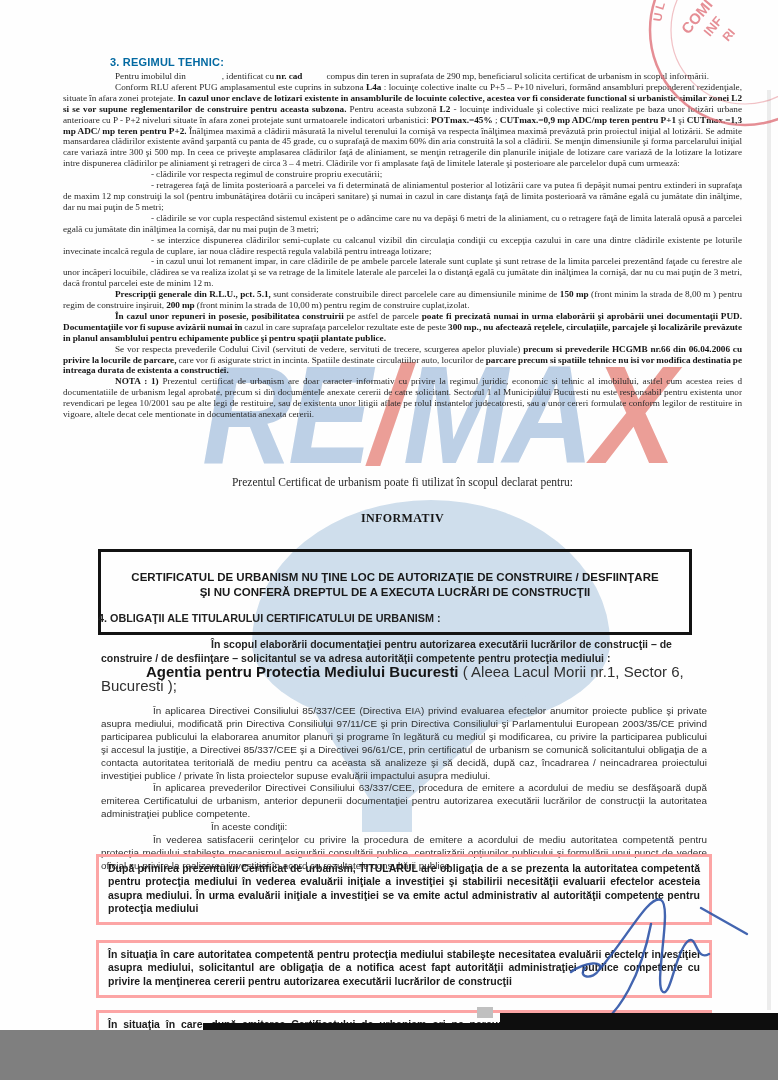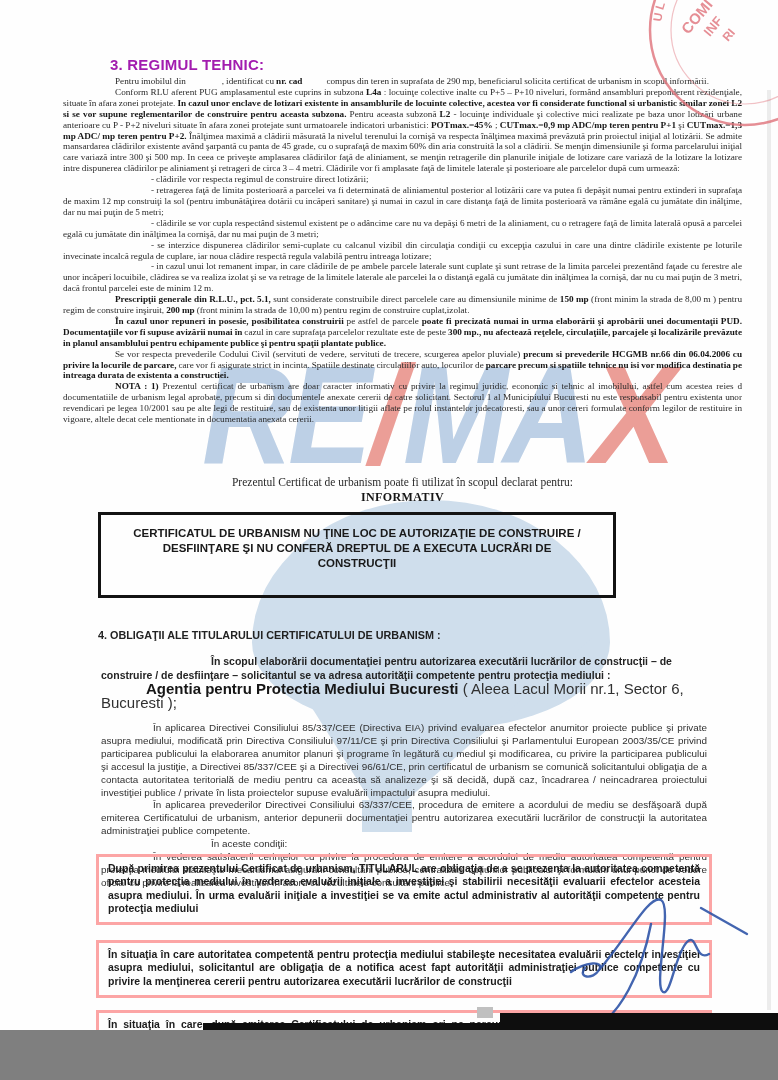--- a/index.html
+++ b/index.html
@@ -15,39 +15,39 @@
   .wm-blue { color:#bdd0e6; }
   .wm-red  { color:#eb9e97; padding:0 3px; }
   .b-dome    { left:252px; top:500px; width:358px; height:230px; background:#cfdeec;
                border-radius:50% 50% 48% 48% / 62% 62% 38% 38%; }
   .b-funnel  { left:268px; top:638px; width:324px; height:170px; background:#cfdeec;
                clip-path:polygon(0% 0%, 100% 0%, 40% 100%, 33% 100%); }
   .b-gondola { left:362px; top:800px; width:50px; height:32px; background:#cfdeec; }
 
   
   .flow-top { position:absolute; left:63px; top:56px; width:679px; z-index:2; }
-  .h3 { font-family:"Liberation Sans", sans-serif; font-weight:bold; font-size:15px;
-        margin:0 0 3px 47px; color:#a21caf; letter-spacing:.2px; }
+  .h3 { font-family:"Liberation Sans", sans-serif; font-weight:bold; font-size:11px;
+        margin:0 0 3px 47px; color:#0369a1; letter-spacing:.2px; }
   .s3p { font-size:9.2px; line-height:10.9px; text-align:justify; word-spacing:-0.3px; color:#2a2a2a; }
   .s3p.first { text-indent:52px; }
   .s3p.body  { text-indent:52px; }
   .s3p.li    { text-indent:88px; }
   .b { font-weight:bold; color:#161616; }
 
   
   .mid { position:absolute; left:63px; top:476px; width:679px; z-index:2; }
   .usage { text-align:center; font-size:11.5px; color:#2a2a2a; }
-  .informativ { text-align:center; font-weight:bold; font-size:12px; margin-top:2px; letter-spacing:.4px; color:#161616; }
-  .main-box { margin:7px 0 0 35px; width:518px; height:86px; border:3px solid #131313;
+  .informativ { text-align:center; font-weight:bold; font-size:12px; margin-top:23px; letter-spacing:.4px; color:#161616; }
+  .main-box { margin:23px 0 0 35px; width:594px; height:86px; border:3px solid #131313;
     display:flex; align-items:center; justify-content:center; text-align:center;
     font-family:"Liberation Sans", sans-serif; font-weight:bold; font-size:11.5px; line-height:15px;
     padding:0 30px 14px; color:#1a1a1a; }
 
   
-  .sec4 { position:absolute; left:75px; top:629px; width:632px; z-index:2;
+  .sec4 { position:absolute; left:75px; top:612px; width:632px; z-index:2;
     font-family:"Liberation Sans", sans-serif; color:#303030; }
   .s4h { font-size:10.8px; font-weight:bold; margin:0 0 14px 23px; color:#222; }
   .s4p { font-size:9.9px; line-height:12.9px;margin-left:26px; }
   .s4p.intro { font-weight:bold; font-size:10.5px; line-height:13.5px; text-indent:110px; color:#242424; }
   .s4p.ag    { font-size:15px; line-height:13.5px; text-indent:45px; }
   .s4p.p     { text-indent:52px; text-align:justify; }
   .s4p.gap   { margin-top:13px; }
   .s4p.cond  { text-indent:110px; }
 
   
@@ -83,21 +83,21 @@
     <span class="wm-red">X</span>
   </div>
 
   <div class="fold"></div>
 
   <div class="flow-top">
     <div class="h3">3. REGIMUL TEHNIC:</div>
     <div>
         <p class="s3p first"><span>Pentru  imobilul din &nbsp;&nbsp;&nbsp;&nbsp;&nbsp;&nbsp;&nbsp;&nbsp;&nbsp;&nbsp;&nbsp;&nbsp;&nbsp;&nbsp;&nbsp;&nbsp; , identificat cu </span><span class="b">nr. cad</span><span> &nbsp;&nbsp;&nbsp;&nbsp;&nbsp;&nbsp;&nbsp;&nbsp;&nbsp;&nbsp; compus din teren in suprafata de 290 mp, beneficiarul solicita certificat de urbanism in scopul informării.</span></p>
         <p class="s3p body"><span>Conform RLU aferent PUG amplasamentul este cuprins in subzona </span><span class="b">L4a</span><span> : locuinţe colective inalte cu P+5 – P+10 niveluri, formând ansambluri preponderent rezidenţiale, situate în afara zonei protejate. </span><span class="b">In cazul unor enclave de lotizari existente in ansamblurile de locuinte colective, acestea vor fi considerate functional si urbanistic similar zonei L2 si se vor supune reglementarilor de construire pentru aceasta subzona.</span><span> Pentru aceasta subzonă </span><span class="b">L2</span><span> -  locuinţe individuale şi colective mici realizate pe baza unor lotizări urbane anterioare  cu P - P+2 niveluri situate în afara zonei protejate sunt urmatoarele indicatori urbanistici: </span><span class="b">POTmax.=45%</span><span> ; </span><span class="b">CUTmax.=0,9 mp ADC/mp teren  pentru P+1</span><span> şi </span><span class="b">CUTmax.=1,3 mp ADC/ mp teren pentru P+2.</span><span> Înălţimea maximă a clădirii măsurată la nivelul terenului la cornişă va respecta înălţimea maximă prevăzută prin proiectul iniţial al lotizării. Se admite mansardarea clădirilor existente având şarpantă cu panta de 45 grade, cu o suprafaţă de maxim 60% din aria construită la sol a clădirii. Se menţin dimensiunile şi forma parcelarului iniţial care variază intre 300 şi 500 mp. In ceea ce priveşte amplasarea clădirilor faţă de aliniament, se menţin retragerile din planurile iniţiale de lotizare care variază de la lotizare la lotizare intre dispunerea clădirilor pe aliniament şi retrageri de circa 3 – 4 metri. Clădirile vor fi amplasate faţă de limitele laterale şi posterioare ale parcelelor după cum urmează:</span></p>
-        <p class="s3p li"><span>- clădirile vor respecta regimul de construire direct lotizării;</span></p>
+        <p class="s3p li"><span>- clădirile vor respecta regimul de construire propriu executării;</span></p>
         <p class="s3p li"><span>- retragerea faţă de limita posterioară a parcelei va fi determinată de aliniamentul posterior al lotizării care va putea fi depăşit numai pentru extinderi in suprafaţa de maxim 12 mp construiţi la sol (pentru imbunătăţirea dotării cu incăperi sanitare) şi numai in cazul in care distanţa faţă de limita posterioară va rămâne egală cu jumătate din inălţime, dar nu mai puţin de 5 metri;</span></p>
         <p class="s3p li"><span>- clădirile se vor cupla respectând sistemul existent pe o adâncime care nu va depăşi 6 metri de la aliniament, cu o retragere faţă de limita  laterală opusă a parcelei egală cu jumătate din inălţimea la cornişă, dar nu mai puţin de 3 metri;</span></p>
         <p class="s3p li"><span>- se interzice dispunerea clădirilor semi-cuplate cu calcanul vizibil din circulaţia condiţii cu excepţia cazului in care una dintre clădirile existente pe loturile invecinate incalcă regula de cuplare, iar noua clădire respectă regula valabilă pentru intreaga lotizare;</span></p>
         <p class="s3p li"><span>- in cazul unui lot remanent impar, in care clădirile de pe ambele parcele laterale sunt cuplate şi sunt retrase de la limita parcelei prezentând faţade cu ferestre ale unor incăperi locuibile, clădirea se va realiza izolat şi se va retrage de la limitele laterale ale parcelei la o distanţă egală cu jumătate din inălţimea la cornişă, dar nu cu mai puţin de 3  metri, dacă frontul parcelei este de minim 12 m.</span></p>
         <p class="s3p body"><span class="b">Prescripţii generale din R.L.U., pct. 5.1,</span><span> sunt considerate construibile direct parcelele care au dimensiunile minime de </span><span class="b">150 mp</span><span> (front minim la strada de 8,00 m ) pentru regim de construire inşiruit, </span><span class="b">200 mp</span><span> (front minim la strada de 10,00 m) pentru regim de construire cuplat,izolat.</span></p>
         <p class="s3p body"><span class="b">În cazul unor repuneri in posesie, posibilitatea construirii</span><span> pe astfel de parcele </span><span class="b">poate fi precizată numai in urma elaborării şi aprobării unei documentaţii PUD. Documentaţiile vor fi supuse avizării numai în</span><span> cazul in care suprafaţa parcelelor rezultate este de peste </span><span class="b">300 mp., nu afectează reţelele, circulaţiile, parcajele şi localizările prevăzute in planul ansamblului pentru echipamente publice şi pentru spaţii plantate publice.</span></p>
         <p class="s3p body"><span>Se vor respecta prevederile Codului Civil (servituti de vedere, servituti de trecere, scurgerea apelor pluviale) </span><span class="b">precum si prevederile HCGMB nr.66 din 06.04.2006 cu privire la locurile de parcare,</span><span> care vor fi asigurate strict in incinta. Spatiile destinate circulatiilor auto, locurilor de </span><span class="b">parcare precum si spatiile tehnice nu isi vor modifica destinatia pe intreaga durata de existenta a constructiei.</span></p>
         <p class="s3p body"><span class="b">NOTA : 1)</span><span> Prezentul certificat de urbanism are doar caracter informativ cu privire la regimul juridic, economic si tehnic al imobilului, astfel cum acestea reies d documentatiile de urbanism legal aprobate, precum si din documentele anexate cererii de catre solicitant. Sectorul 1 al  Municipiului Bucuresti nu este responsabil pentru existenta unor revendicari pe legea 10/2001 sau pe alte legi de restituire, sau de existenta unor litigii aflate pe rolul instantelor judecatoresti, sau a unor cereri formulate conform legilor de restituire in vigoare, altele decat cele mentionate in documentatia anexata cererii.</span></p>
       </div>
   </div>

